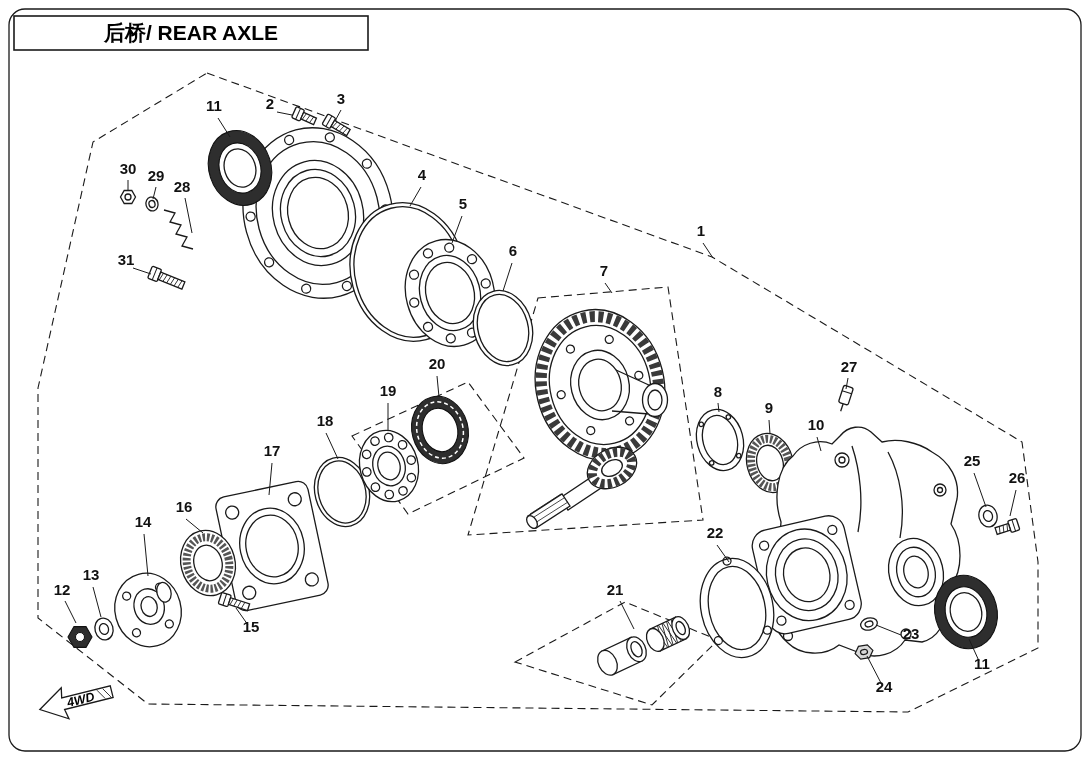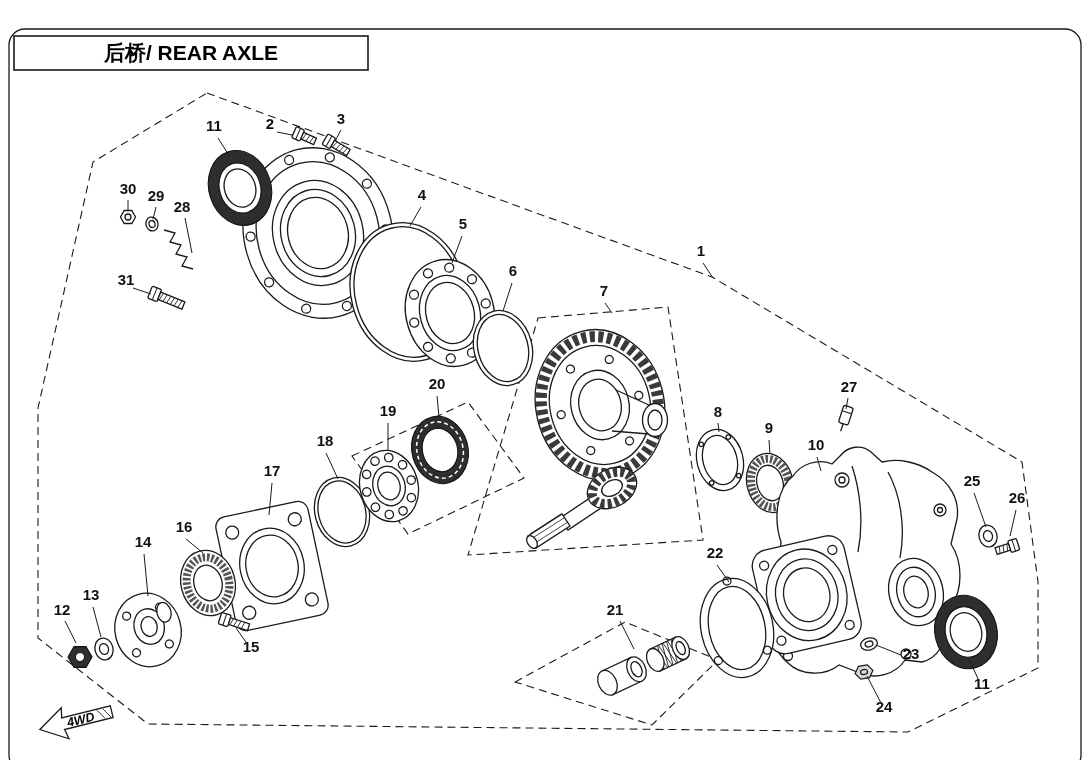--- a/index.html
+++ b/index.html
@@ -1,17 +1,17 @@
 <!DOCTYPE html>
 <html><head>
 <meta charset="utf-8">
 <style>
   html,body{margin:0;padding:0;background:#ffffff;width:1090px;height:760px;overflow:hidden;
             font-family:"Liberation Sans",sans-serif;}
-  .canvas{position:relative;width:1090px;height:608px;background:#fff;margin-top:20px;}
+  .canvas{position:relative;width:1090px;height:608px;background:#fff;}
   .ln{fill:none;stroke:#1a1a1a;stroke-width:1.3;}
   .thin{fill:none;stroke:#1a1a1a;stroke-width:1;}
   .pw{fill:#ffffff;stroke:#1a1a1a;stroke-width:1.3;}
   .gr{fill:#d9d9d9;stroke:#1a1a1a;stroke-width:1.2;}
   .dkfill{fill:#2e2e2e;stroke:#111;stroke-width:1.1;}
   .dash{fill:none;stroke:#1a1a1a;stroke-width:1.1;stroke-dasharray:8 5;}
   .teeth{fill:none;stroke:#3a3a3a;}
   .lead{stroke:#1a1a1a;stroke-width:1;fill:none;}
   .hatch{stroke:#1a1a1a;stroke-width:0.8;}
   .lbl{font:600 15px "Liberation Sans",sans-serif;fill:#111;}

